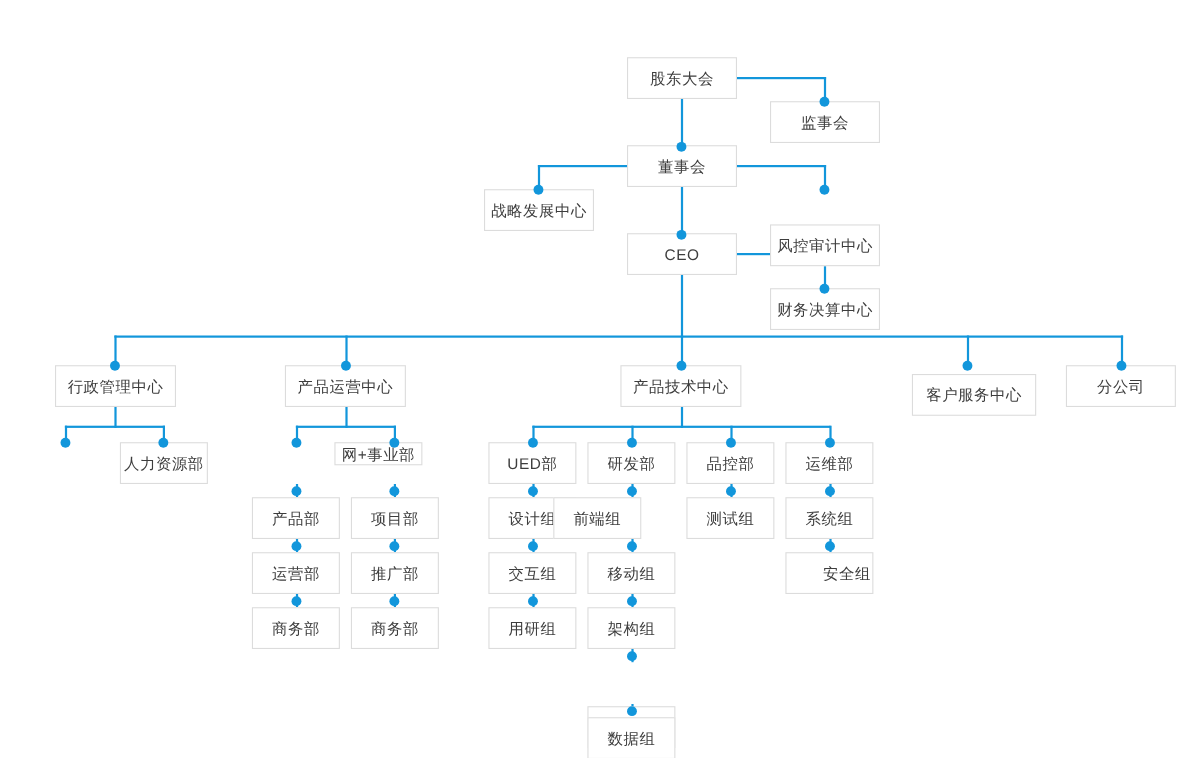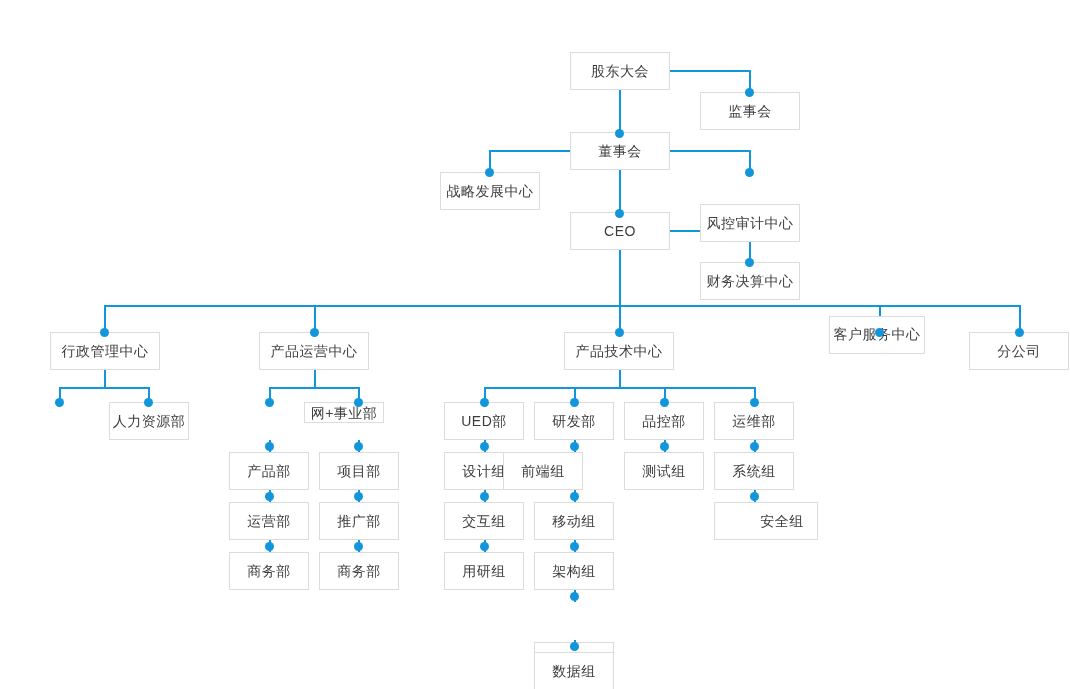--- a/index.html
+++ b/index.html
@@ -160,21 +160,21 @@
   <div class="node" style="left:700px; top:92px; width:100px; height:38px;">监事会</div>
   <div class="node" style="left:570px; top:132px; width:100px; height:38px;">董事会</div>
   <div class="node" style="left:440px; top:172px; width:100px; height:38px;">战略发展中心</div>
   <div class="node" style="left:700px; top:172px; width:100px; height:38px;margin-top:32px;">风控审计中心</div>
   <div class="node" style="left:570px; top:212px; width:100px; height:38px;">CEO</div>
   <div class="node" style="left:700px; top:262px; width:100px; height:38px;">财务决算中心</div>
 
   <div class="node" style="left:50px; top:332px; width:110px; height:38px;">行政管理中心</div>
   <div class="node" style="left:259px; top:332px; width:110px; height:38px;">产品运营中心</div>
   <div class="node" style="left:564px; top:332px; width:110px; height:38px;">产品技术中心</div>
-  <div class="node" style="left:829px; top:316px; width:96px; height:38px;font-family:Liberation Serif, serif;">客户服务中心</div>
+  <div class="node" style="left:829px; top:340px; width:113px; height:38px;">客户服务中心</div>
   <div class="node" style="left:969px; top:332px; width:100px; height:38px;">分公司</div>
 
   <div class="node" style="left:109px; top:402px; width:80px; height:38px;text-align:center;">人力资源部</div>
 
   <div class="node" style="left:304px; top:402px; width:80px; height:21px;">网+事业部</div>
   <div class="node" style="left:229px; top:452px; width:80px; height:38px;text-align:center;">产品部</div>
   <div class="node" style="left:319px; top:452px; width:80px; height:38px;">项目部</div>
   <div class="node" style="left:229px; top:502px; width:80px; height:38px;">运营部</div>
   <div class="node" style="left:319px; top:502px; width:80px; height:38px;">推广部</div>
   <div class="node" style="left:229px; top:552px; width:80px; height:38px;">商务部</div>
@@ -185,20 +185,20 @@
   <div class="node" style="left:624px; top:402px; width:80px; height:38px;">品控部</div>
   <div class="node" style="left:714px; top:402px; width:80px; height:38px;">运维部</div>
 
   <div class="node" style="left:444px; top:452px; width:80px; height:38px;text-align:right;">设计组</div>
   <div class="node" style="left:503px; top:452px; width:80px; height:38px;">前端组</div>
   <div class="node" style="left:624px; top:452px; width:80px; height:38px;">测试组</div>
   <div class="node" style="left:714px; top:452px; width:80px; height:38px;">系统组</div>
 
   <div class="node" style="left:444px; top:502px; width:80px; height:38px;">交互组</div>
   <div class="node" style="left:534px; top:502px; width:80px; height:38px;">移动组</div>
-  <div class="node" style="left:714px; top:502px; width:104px; height:38px;padding-left:32px;">安全组</div>
+  <div class="node" style="left:714px; top:502px; width:80px; height:38px;padding-left:32px;">安全组</div>
 
   <div class="node" style="left:444px; top:552px; width:80px; height:38px;">用研组</div>
   <div class="node" style="left:534px; top:552px; width:80px; height:38px;">架构组</div>
   <div class="node" style="left:534px; top:602px; width:80px; height:38px;margin-top:40px;">后端组</div>
   <div class="node" style="left:534px; top:652px; width:80px; height:38px;">数据组</div>
 
 </div>
 
 </body></html>

